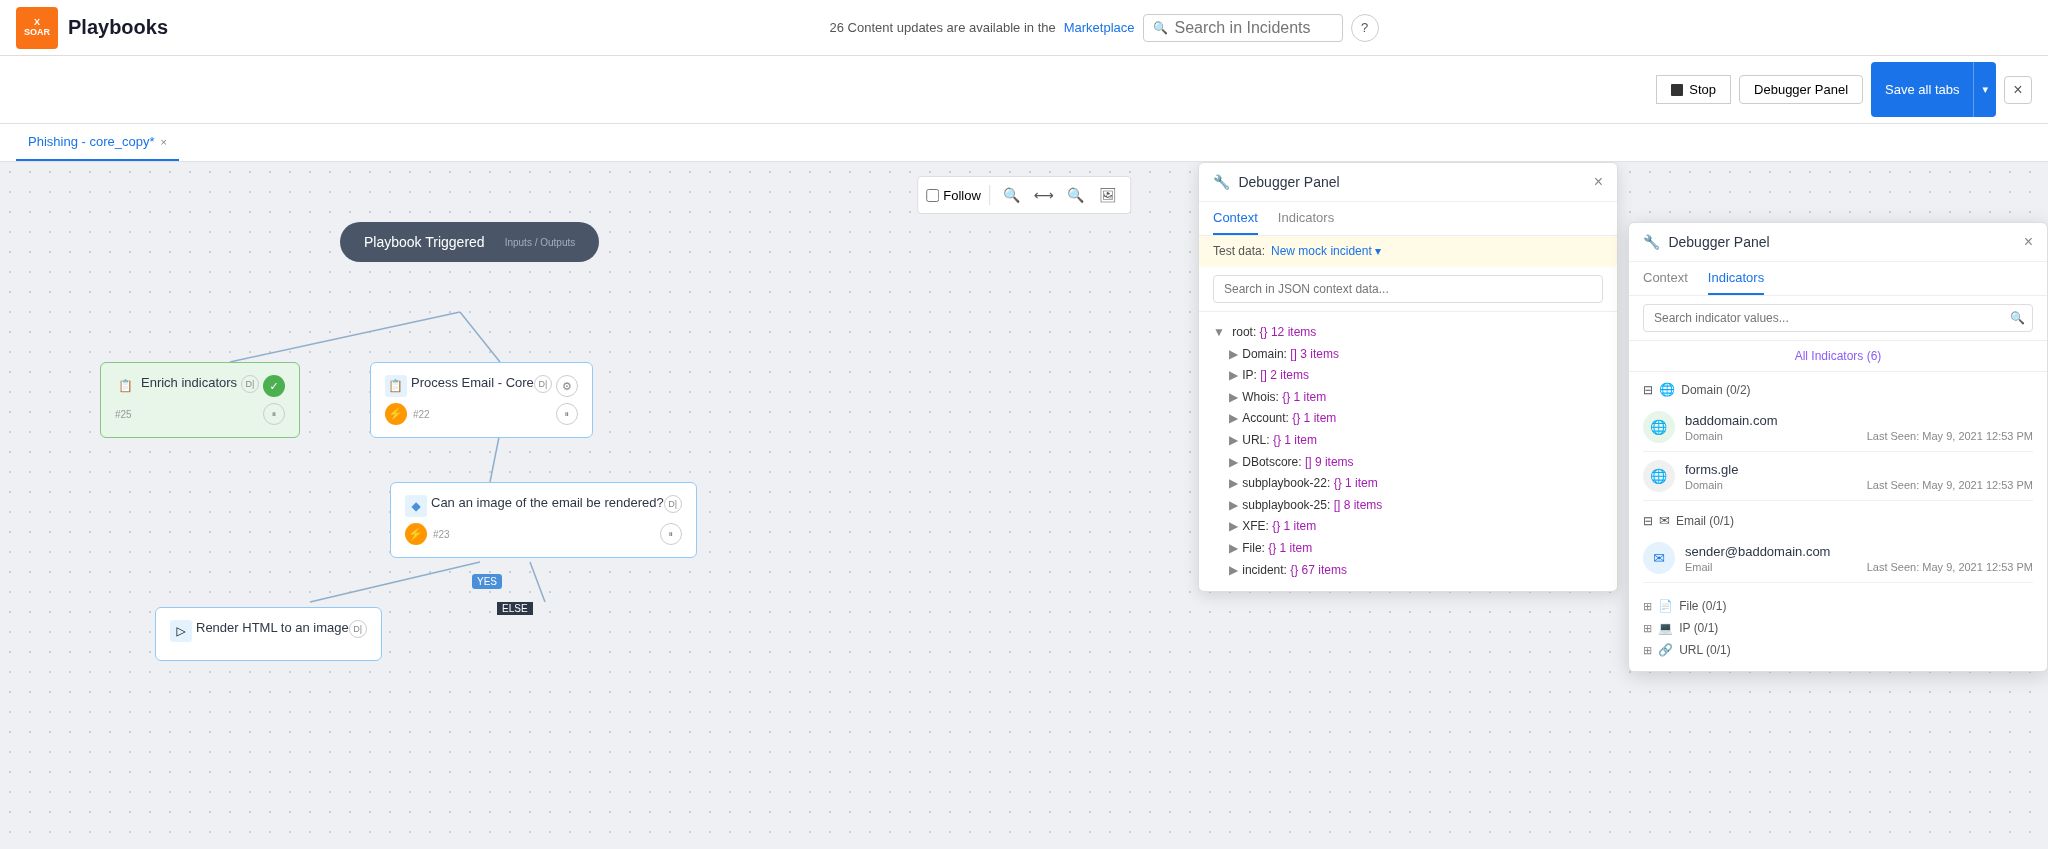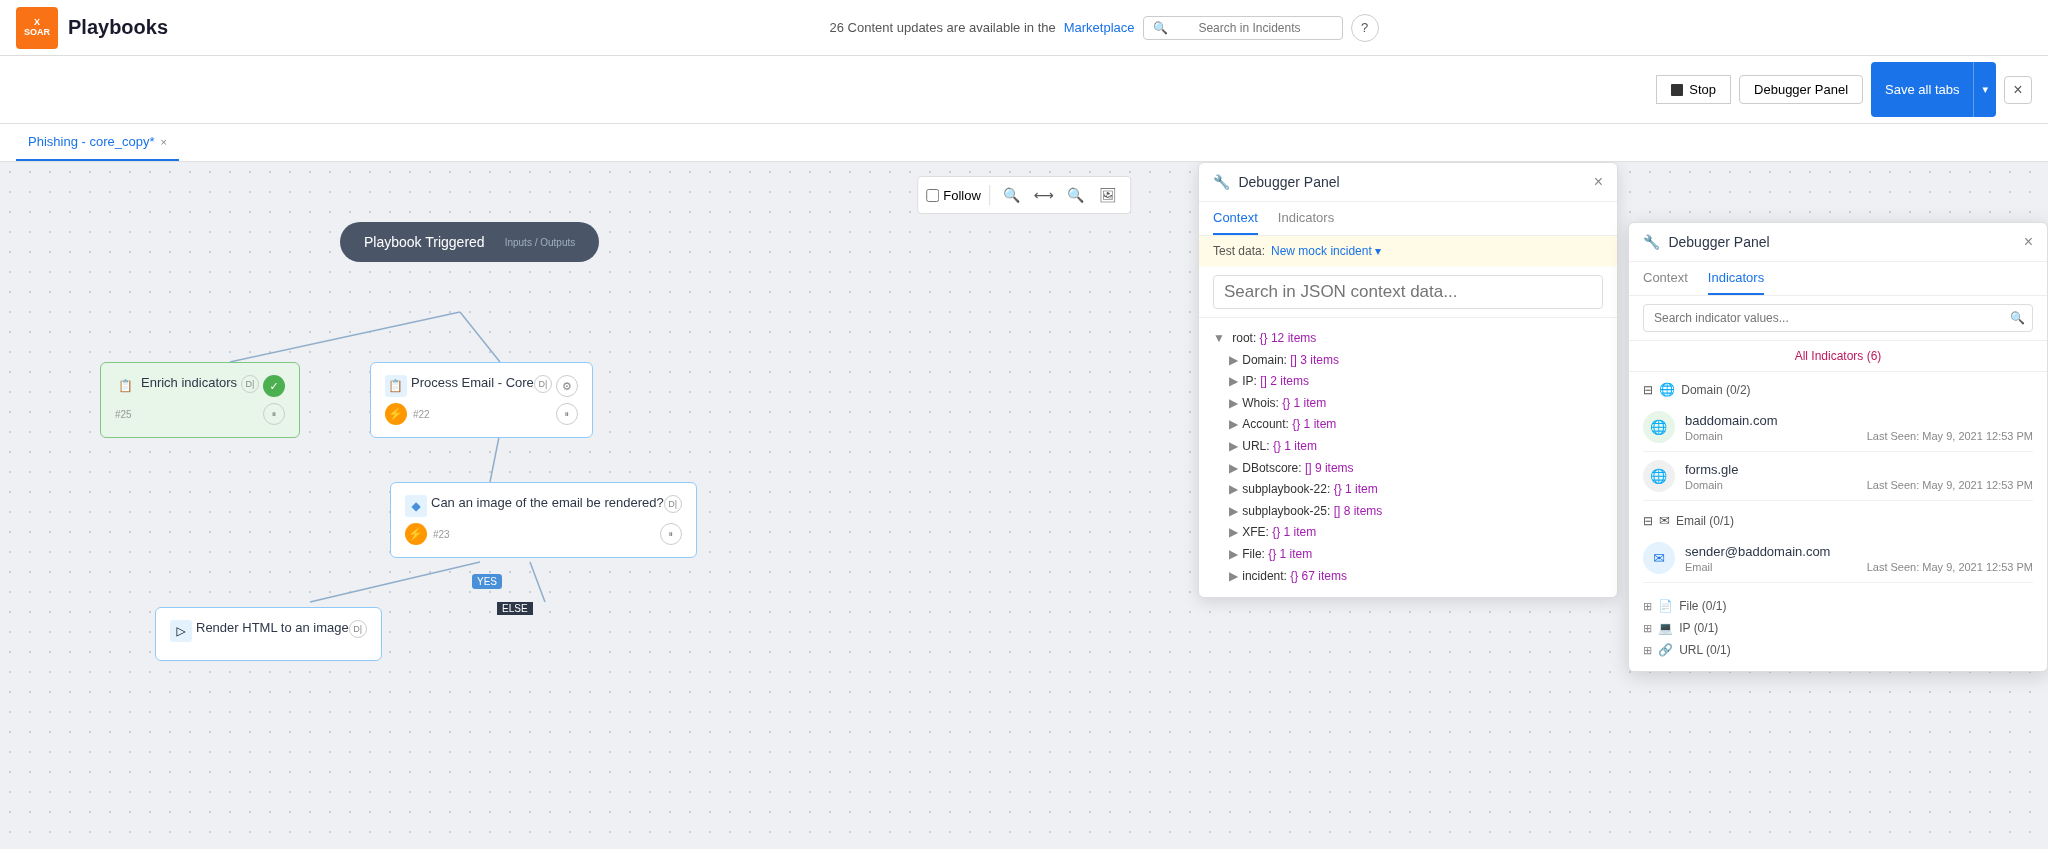--- a/index.html
+++ b/index.html
@@ -81,35 +81,35 @@
     .panel-header { display: flex; align-items: center; padding: 10px 14px; border-bottom: 1px solid #eee; gap: 8px; }
     .panel-icon { font-size: 14px; }
     .panel-title { font-size: 14px; font-weight: 500; flex: 1; color: #2d3748; }
     .panel-close { cursor: pointer; color: #888; font-size: 16px; }
     .panel-tabs { display: flex; padding: 0 14px; border-bottom: 1px solid #eee; }
     .panel-tab { padding: 8px 0; margin-right: 20px; font-size: 13px; color: #888; cursor: pointer; border-bottom: 2px solid transparent; }
     .panel-tab.active { color: #1a73e8; border-bottom-color: #1a73e8; }
     .test-data-bar { padding: 8px 14px; background: #fffbe6; border-bottom: 1px solid #ffe; font-size: 12px; color: #555; display: flex; align-items: center; gap: 6px; }
     .test-data-val { color: #1a73e8; cursor: pointer; }
     .search-json { padding: 8px 14px; border-bottom: 1px solid #eee; }
-    .search-json input { width: 100%; border: 1px solid #ddd; border-radius: 4px; padding: 6px 10px; font-size: 17px; outline: none; }
+    .search-json input { width: 100%; border: 1px solid #ddd; border-radius: 4px; padding: 6px 10px; font-size: 12px; outline: none; }
     .collapse-btn { float: right; margin-top: -26px; margin-right: 0; color: #1a73e8; font-size: 12px; cursor: pointer; padding-right: 0; }
     .tree-area { padding: 10px 14px; font-size: 12px; line-height: 1.8; overflow-y: auto; flex: 1; }
     .tree-item { color: #333; cursor: pointer; }
     .tree-item .key { color: #333; }
     .tree-item .count { color: #a21caf; }
     .tree-arrow { color: #888; margin-right: 4px; }
 
     
     .debugger-panel-2 { position: absolute; right: 0; top: 60px; width: 420px; background: #fff; border: 1px solid #ddd; border-radius: 6px; box-shadow: 0 4px 20px rgba(0,0,0,0.15); display: flex; flex-direction: column; z-index: 25; max-height: 680px; }
     .panel2-header { display: flex; align-items: center; padding: 10px 14px; border-bottom: 1px solid #eee; gap: 8px; }
     .search-indicators { padding: 8px 14px; border-bottom: 1px solid #eee; position: relative; }
     .search-indicators input { width: 100%; border: 1px solid #ddd; border-radius: 4px; padding: 6px 10px; padding-right: 30px; font-size: 12px; outline: none; }
     .search-icon-right { position: absolute; right: 22px; top: 50%; transform: translateY(-50%); color: #888; font-size: 12px; }
-    .all-indicators-bar { padding: 8px 14px; text-align: center; font-size: 12px; color: #be185d; border-bottom: 1px solid #eee; }
+    .all-indicators-bar { padding: 8px 14px; text-align: center; font-size: 12px; color: #8b5cf6; border-bottom: 1px solid #eee; }
     .indicators-list { padding: 10px 14px; overflow-y: auto; flex: 1; }
     .indicator-group { margin-bottom: 12px; }
     .indicator-group-header { display: flex; align-items: center; gap: 6px; font-size: 12px; color: #555; margin-bottom: 6px; cursor: pointer; }
     .indicator-group-icon { font-size: 13px; }
     .indicator-item { display: flex; align-items: center; gap: 10px; padding: 8px 0; border-bottom: 1px solid #f0f0f0; }
     .indicator-avatar { width: 32px; height: 32px; border-radius: 50%; display: flex; align-items: center; justify-content: center; font-size: 14px; flex-shrink: 0; }
     .avatar-green { background: #e8f5e9; color: #4caf50; }
     .avatar-gray { background: #f0f0f0; color: #888; }
     .avatar-blue { background: #e3f2fd; color: #1a73e8; }
     .indicator-details { flex: 1; }
@@ -126,21 +126,21 @@
     <div class="logo-box">
       <span style="font-size:9px;text-align:center;line-height:1.1;">X<br>SOAR</span>
     </div>
     <span class="app-title">Playbooks</span>
   </div>
   <div class="header-center">
     <span>26 Content updates are available in the</span>
     <span class="marketplace-link">Marketplace</span>
     <div class="search-incidents">
       <span style="color:#aaa;font-size:12px;">🔍</span>
-      <input type="text" style="border: none; outline: none; font-size: 12px; color: rgb(136, 136, 136); background: transparent; width: 150px; text-align: center;" placeholder="Search in Incidents">
+      <input type="text" style="border: none; outline: none; font-size: 16px; color: rgb(136, 136, 136); background: transparent; width: 150px;" placeholder="Search in Incidents">
     </div>
     <button class="help-btn">?</button>
   </div>
 </div>
 
 <div class="toolbar-row">
   <button class="btn-stop">
     <div class="stop-icon"></div>
     <span>Stop</span>
   </button>

